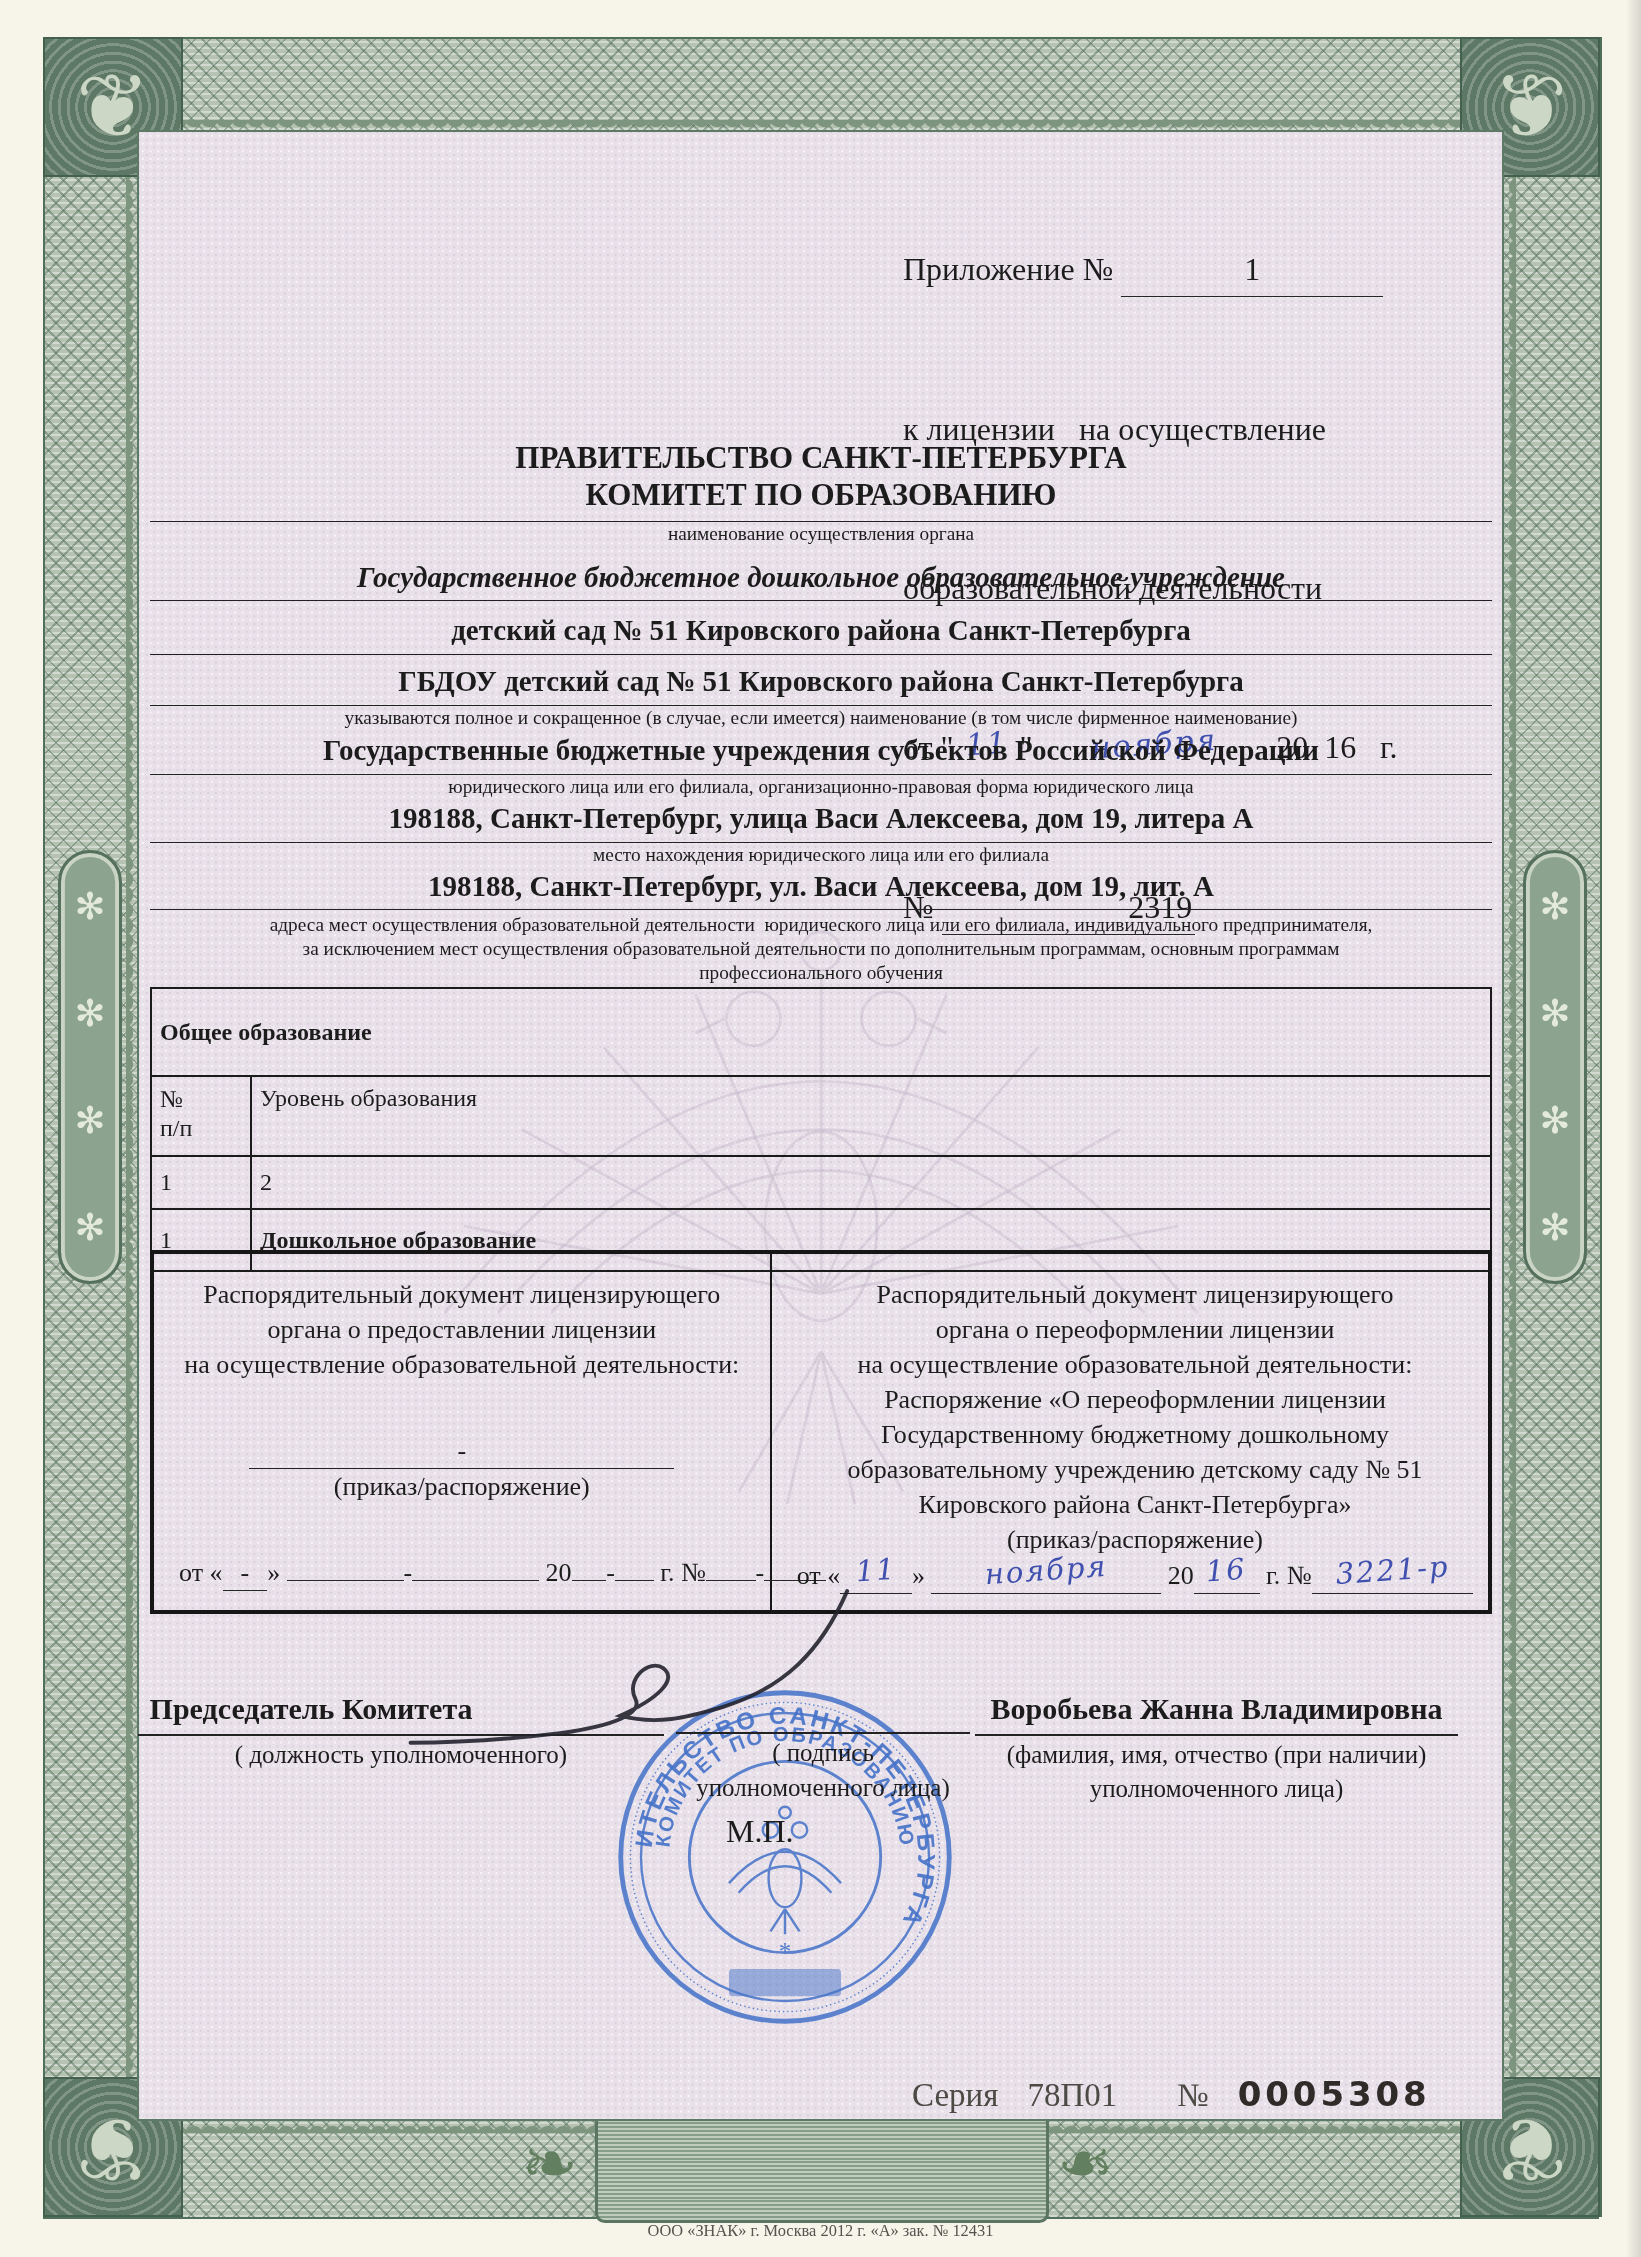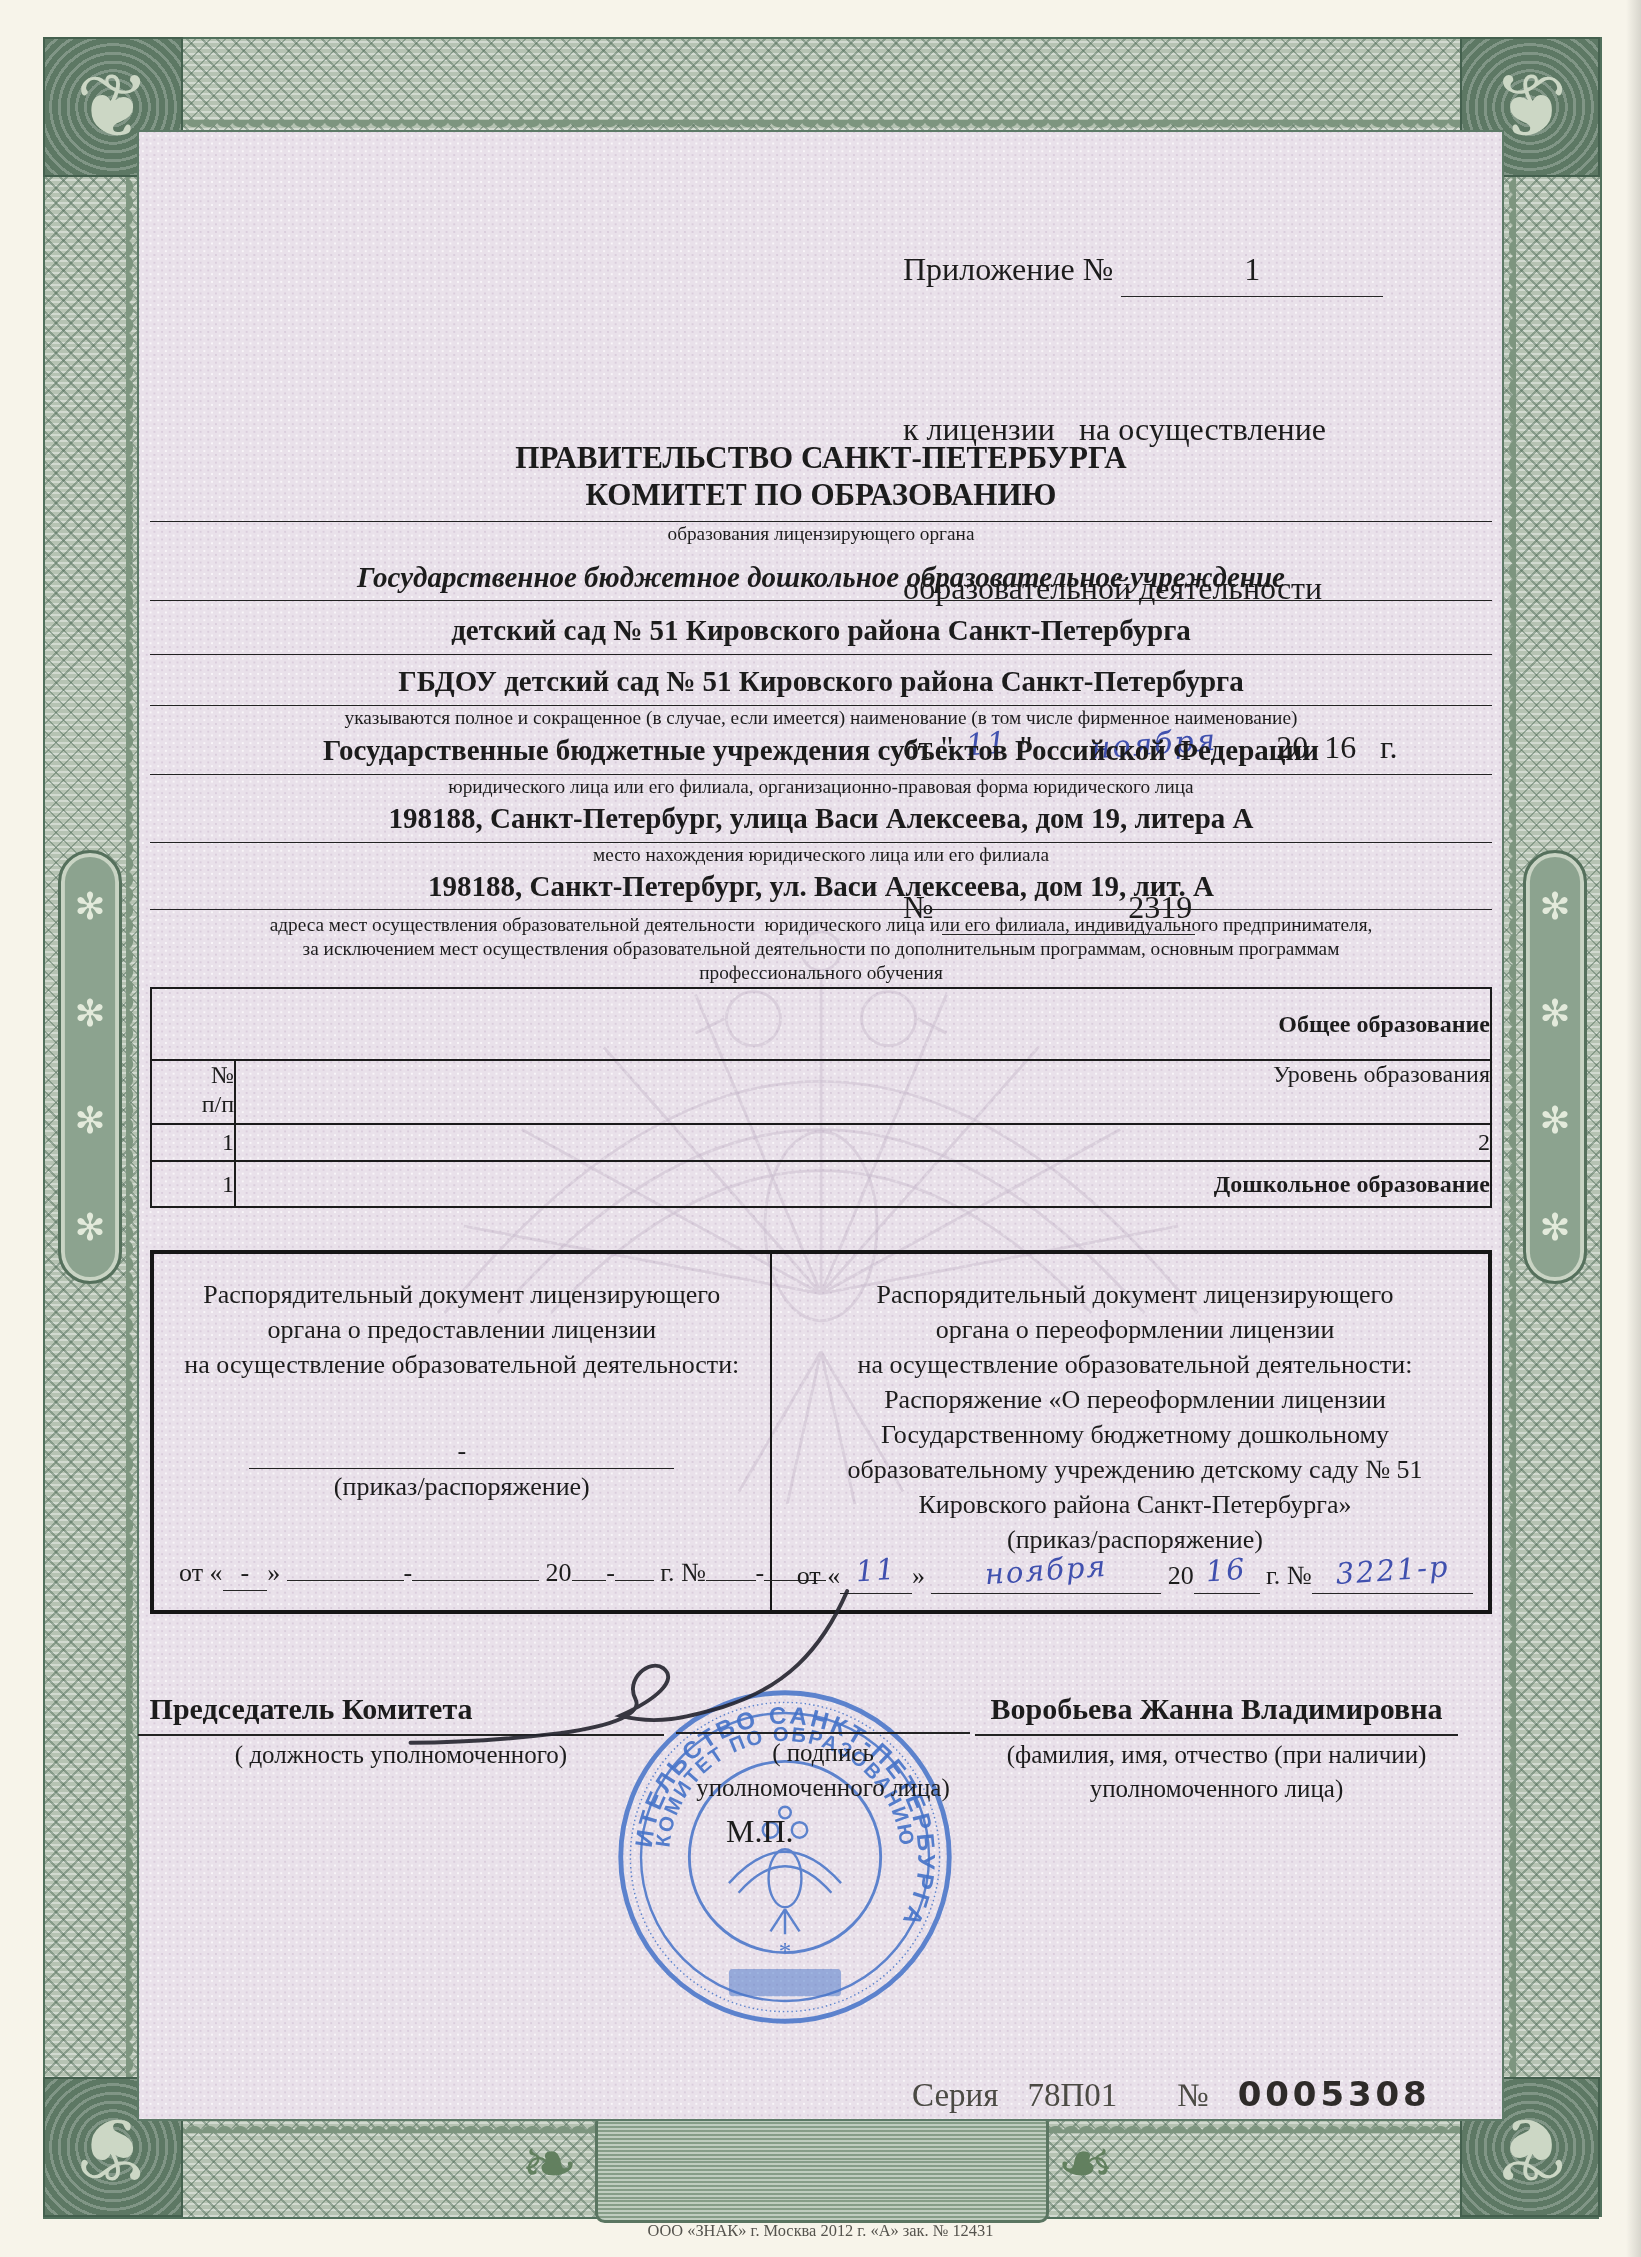--- a/index.html
+++ b/index.html
@@ -59,21 +59,21 @@
         letter-spacing:1.9px;display:inline-block;transform:rotate(-4deg) translateY(-3.9px);}
   
   .appendix{left:903px;top:137px;width:512px;font-size:32px;line-height:53px;z-index:5;white-space:pre-wrap;}
   
   .hb{left:150px;top:439px;width:1342px;text-align:center;z-index:5;}
   .hb .t1{font-size:31px;font-weight:bold;line-height:37px;}
   .rule{border-top:1.9px solid #222;margin-top:7.7px;}
   .big{font-size:29px;font-weight:bold;border-bottom:1.9px solid #222;padding-bottom:6.8px;}
   
   table.edu{position:absolute;left:150px;top:987px;width:1342px;border-collapse:collapse;z-index:5;}
-  table.edu td{border:2.9px solid #1b1b1b;text-align:right;font-size:24px;padding:0;}
+  table.edu td{border:2.9px solid #1b1b1b;text-align:left;font-size:24px;padding:8px;}
   td.tt{height:70px;font-size:29px;font-weight:bold;}
   td.hno{width:82px;font-size:23px;line-height:29px;vertical-align:top;padding-top:7.7px;height:62px;}
   td.hlv{font-size:25px;vertical-align:top;padding-top:9.7px;}
   td.idx{height:35px;font-size:23px;}
   td.rno{height:44px;font-size:23px;}
   td.rlv{text-align:left;font-size:29px;font-weight:bold;padding-left:53px;}
   
   .orders{left:150px;top:1250px;width:1342px;height:364px;border:4.8px solid #161616;
     box-sizing:border-box;display:flex;z-index:5;}
   .oc{box-sizing:border-box;padding:23px 25px 19.3px;display:flex;flex-direction:column;
@@ -168,21 +168,21 @@
     <div>к лицензии   на осуществление</div>
     <div>образовательной деятельности</div>
     <div><span>от "</span><span class="blank" style="width:60px;"><span class="hand" style="font-size:30px;">11</span></span><span>"</span> <span class="blank" style="width:222px;"><span class="hand" style="font-size:30px;">ноября</span></span> <span>20</span><span class="blank" style="width:58px;"><span>16</span></span> <span>г.</span></div>
     <div><span>№</span> <span class="blank" style="width:241px;text-align:right;padding-left:9.7px;"><span>2319</span></span></div>
   </div>
 
   <div class="abs hb">
     <div class="t1">ПРАВИТЕЛЬСТВО САНКТ-ПЕТЕРБУРГА</div>
     <div class="t1">КОМИТЕТ ПО ОБРАЗОВАНИЮ</div>
     <div class="rule"></div>
-    <div class="cap">образования лицензирующего органа</div>
+    <div class="cap">наименование осуществления органа</div>
     <div class="big" style="margin-top:15px;font-style:italic;">Государственное бюджетное дошкольное образовательное учреждение</div>
     <div class="big" style="margin-top:12.6px;">детский сад № 51 Кировского района Санкт-Петербурга</div>
     <div class="big" style="margin-top:10.6px;">ГБДОУ детский сад № 51 Кировского района Санкт-Петербурга</div>
     <div class="cap">указываются полное и сокращенное (в случае, если имеется) наименование (в том числе фирменное наименование)</div>
     <div class="big" style="margin-top:3.9px;">Государственные бюджетные учреждения субъектов Российской Федерации</div>
     <div class="cap">юридического лица или его филиала, организационно-правовая форма юридического лица</div>
     <div class="big" style="margin-top:2.9px;">198188, Санкт-Петербург, улица Васи Алексеева, дом 19, литера А</div>
     <div class="cap">место нахождения юридического лица или его филиала</div>
     <div class="big" style="margin-top:2.9px;">198188, Санкт-Петербург, ул. Васи Алексеева, дом 19, лит. А</div>
     <div class="cap" style="margin-top:2.9px;">адреса мест осуществления образовательной деятельности  юридического лица или его филиала, индивидуального предпринимателя,</div>

